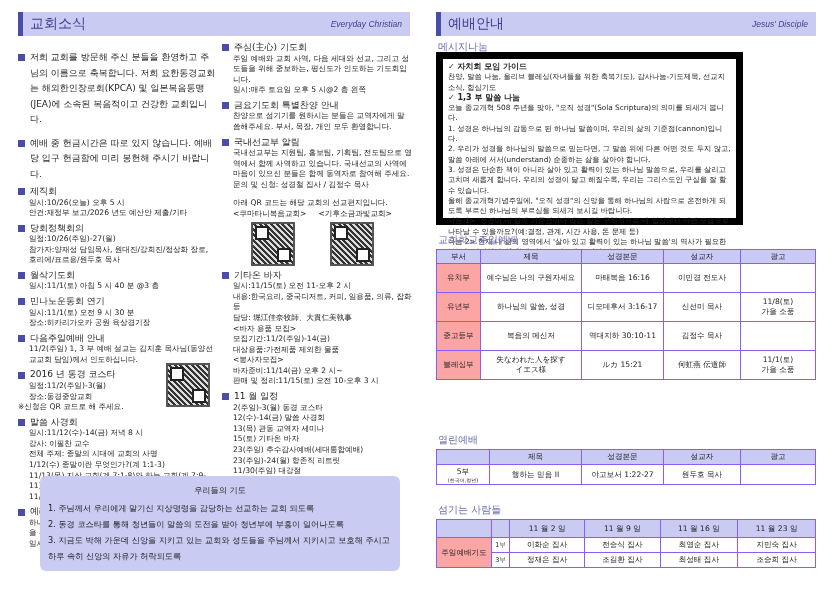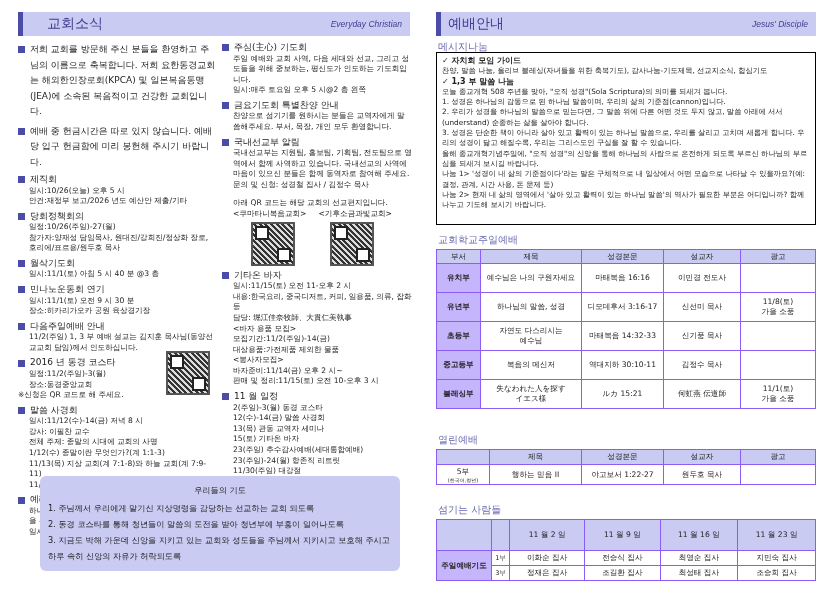--- a/index.html
+++ b/index.html
@@ -1,47 +1,47 @@
 <!DOCTYPE html>
 <html><head>
 <meta charset="utf-8">
 <style>
   * { box-sizing: border-box; margin: 0; padding: 0; }
   body { width: 840px; height: 594px; background: #ffffff; font-family: "DejaVu Sans", "Liberation Sans", sans-serif; color: #222; overflow: hidden; position: relative; }
   .page { position: absolute; top: 0; width: 420px; height: 594px; }
   .left { left: 0; }
   .right { left: 420px; }
   .hdr { position: absolute; top: 12px; height: 24px; background: #c9cbf3; display: flex; align-items: center; }
-  .left .hdr { left: 18px; width: 392px; gap: 17px; }
+  .left .hdr { left: 18px; width: 392px; }
   .right .hdr { left: 16px; width: 380px; }
   .hdr .bar { width: 5px; height: 24px; background: #4b4ba8; margin-right: 7px; }
   .hdr .title { font-size: 14px; color: #3e3e8e; flex: 1; }
   .hdr .sub { font-family: "Liberation Sans", sans-serif; font-style: italic; font-size: 8.5px; color: #3e3e8e; margin-right: 8px; }
   .col { position: absolute; font-size: 7.6px; line-height: 10.6px; }
   .sec { margin-bottom: 4px; }
   .sec-title { font-size: 9px; line-height: 11.5px; color: #222; display: flex; align-items: center; }
   .sq { display: inline-block; width: 7px; height: 7px; background: #4b4ba8; margin-right: 5px; flex: none; }
   .sec-body { padding-left: 11px; white-space: pre-line; }
-  .big .sec-title { font-size: 9px; line-height: 15.5px; align-items: flex-start; }
+  .big .sec-title { font-size: 9px; line-height: 15.5px; align-items: flex-start; margin-top: 8px; }
   .big .sq { margin-top: 4px; }
   .qr { display: inline-block; width: 44px; height: 44px; border: 2px solid #555; background:
       repeating-linear-gradient(45deg, #333 0 2px, #ddd 2px 4px),
       #999; position: relative; }
   .qr::before, .qr::after { content: ""; position: absolute; width: 10px; height: 10px; border: 2px solid #222; background: #fff; }
   .qr::before { top: 2px; left: 2px; }
   .qr::after { bottom: 2px; right: 2px; }
   .prayer { position: absolute; left: 40px; top: 476px; width: 360px; height: 95px; background: #c9cbf3; border-radius: 6px; padding: 6px 8px; font-size: 8.2px; line-height: 16px; }
   .prayer .ptitle { text-align: center; margin-bottom: 2px; }
   .sub-h { font-size: 10px; color: #6a6ab0; position: absolute; left: 18px; }
-  .msgbox { position: absolute; left: 16px; top: 52px; width: 380px; height: 173px; border: 1px solid #000000; padding: 3px 5px; font-size: 7.3px; line-height: 10.3px; }
+  .msgbox { position: absolute; left: 16px; top: 52px; width: 307px; height: 173px; border: 7px solid #000000; padding: 3px 5px; font-size: 7.3px; line-height: 10.3px; }
   .msgbox .h { font-weight: bold; font-size: 8px; }
   table { border-collapse: collapse; position: absolute; left: 16px; width: 380px; font-size: 7.6px; text-align: center; }
   td, th { border: 1px solid #8b5cf6; font-weight: normal; }
   th { background: #c9cbf3; }
-  td.dept { background: #c4b5fd; font-weight: bold; }
+  td.dept { background: #fca5a5; }
 </style>
 </head>
 <body>
 
 <div class="page left">
   <div class="hdr">
     <div class="bar"></div>
     <div class="title">교회소식</div>
     <div class="sub">Everyday Christian</div>
   </div>
@@ -243,28 +243,20 @@
     </tr>
     <tr style="height:29px;">
       <td class="dept">유년부</td>
       <td>하나님의 말씀, 성경</td>
       <td>디모데후서 3:16-17</td>
       <td>신선미 목사</td>
       <td style="white-space:pre-line;">11/8(토)
 가을 소풍</td>
     </tr>
     <tr style="height:29px;">
-      <td class="dept">초등부</td>
-      <td style="white-space:pre-line;">자연도 다스리시는
-예수님</td>
-      <td>마태복음 14:32-33</td>
-      <td>신기풍 목사</td>
-      <td></td>
-    </tr>
-    <tr style="height:29px;">
       <td class="dept">중고등부</td>
       <td>복음의 메신저</td>
       <td>역대지하 30:10-11</td>
       <td>김정수 목사</td>
       <td></td>
     </tr>
     <tr style="height:29px;">
       <td class="dept">블레싱부</td>
       <td style="white-space:pre-line;">失なわれた人を探す
 イエス様</td>
@@ -295,21 +287,21 @@
       <td>야고보서 1:22-27</td>
       <td>원두호 목사</td>
       <td></td>
     </tr>
   </tbody>
     </table>
 
   <div class="sub-h" style="top:503px;">섬기는 사람들</div>
   <table style="top:519px;">
     <tbody>
-        <tr style="height:31px;">
+        <tr style="height:18px;">
       <th style="width:55px;"></th>
       <th style="width:18px;"></th>
       <th>11 월 2 일</th>
       <th>11 월 9 일</th>
       <th>11 월 16 일</th>
       <th>11 월 23 일</th>
     </tr>
     <tr style="height:15px;">
       <td class="dept" rowspan="2">주일예배기도</td>
       <td style="font-size:6.5px;">1부</td>

